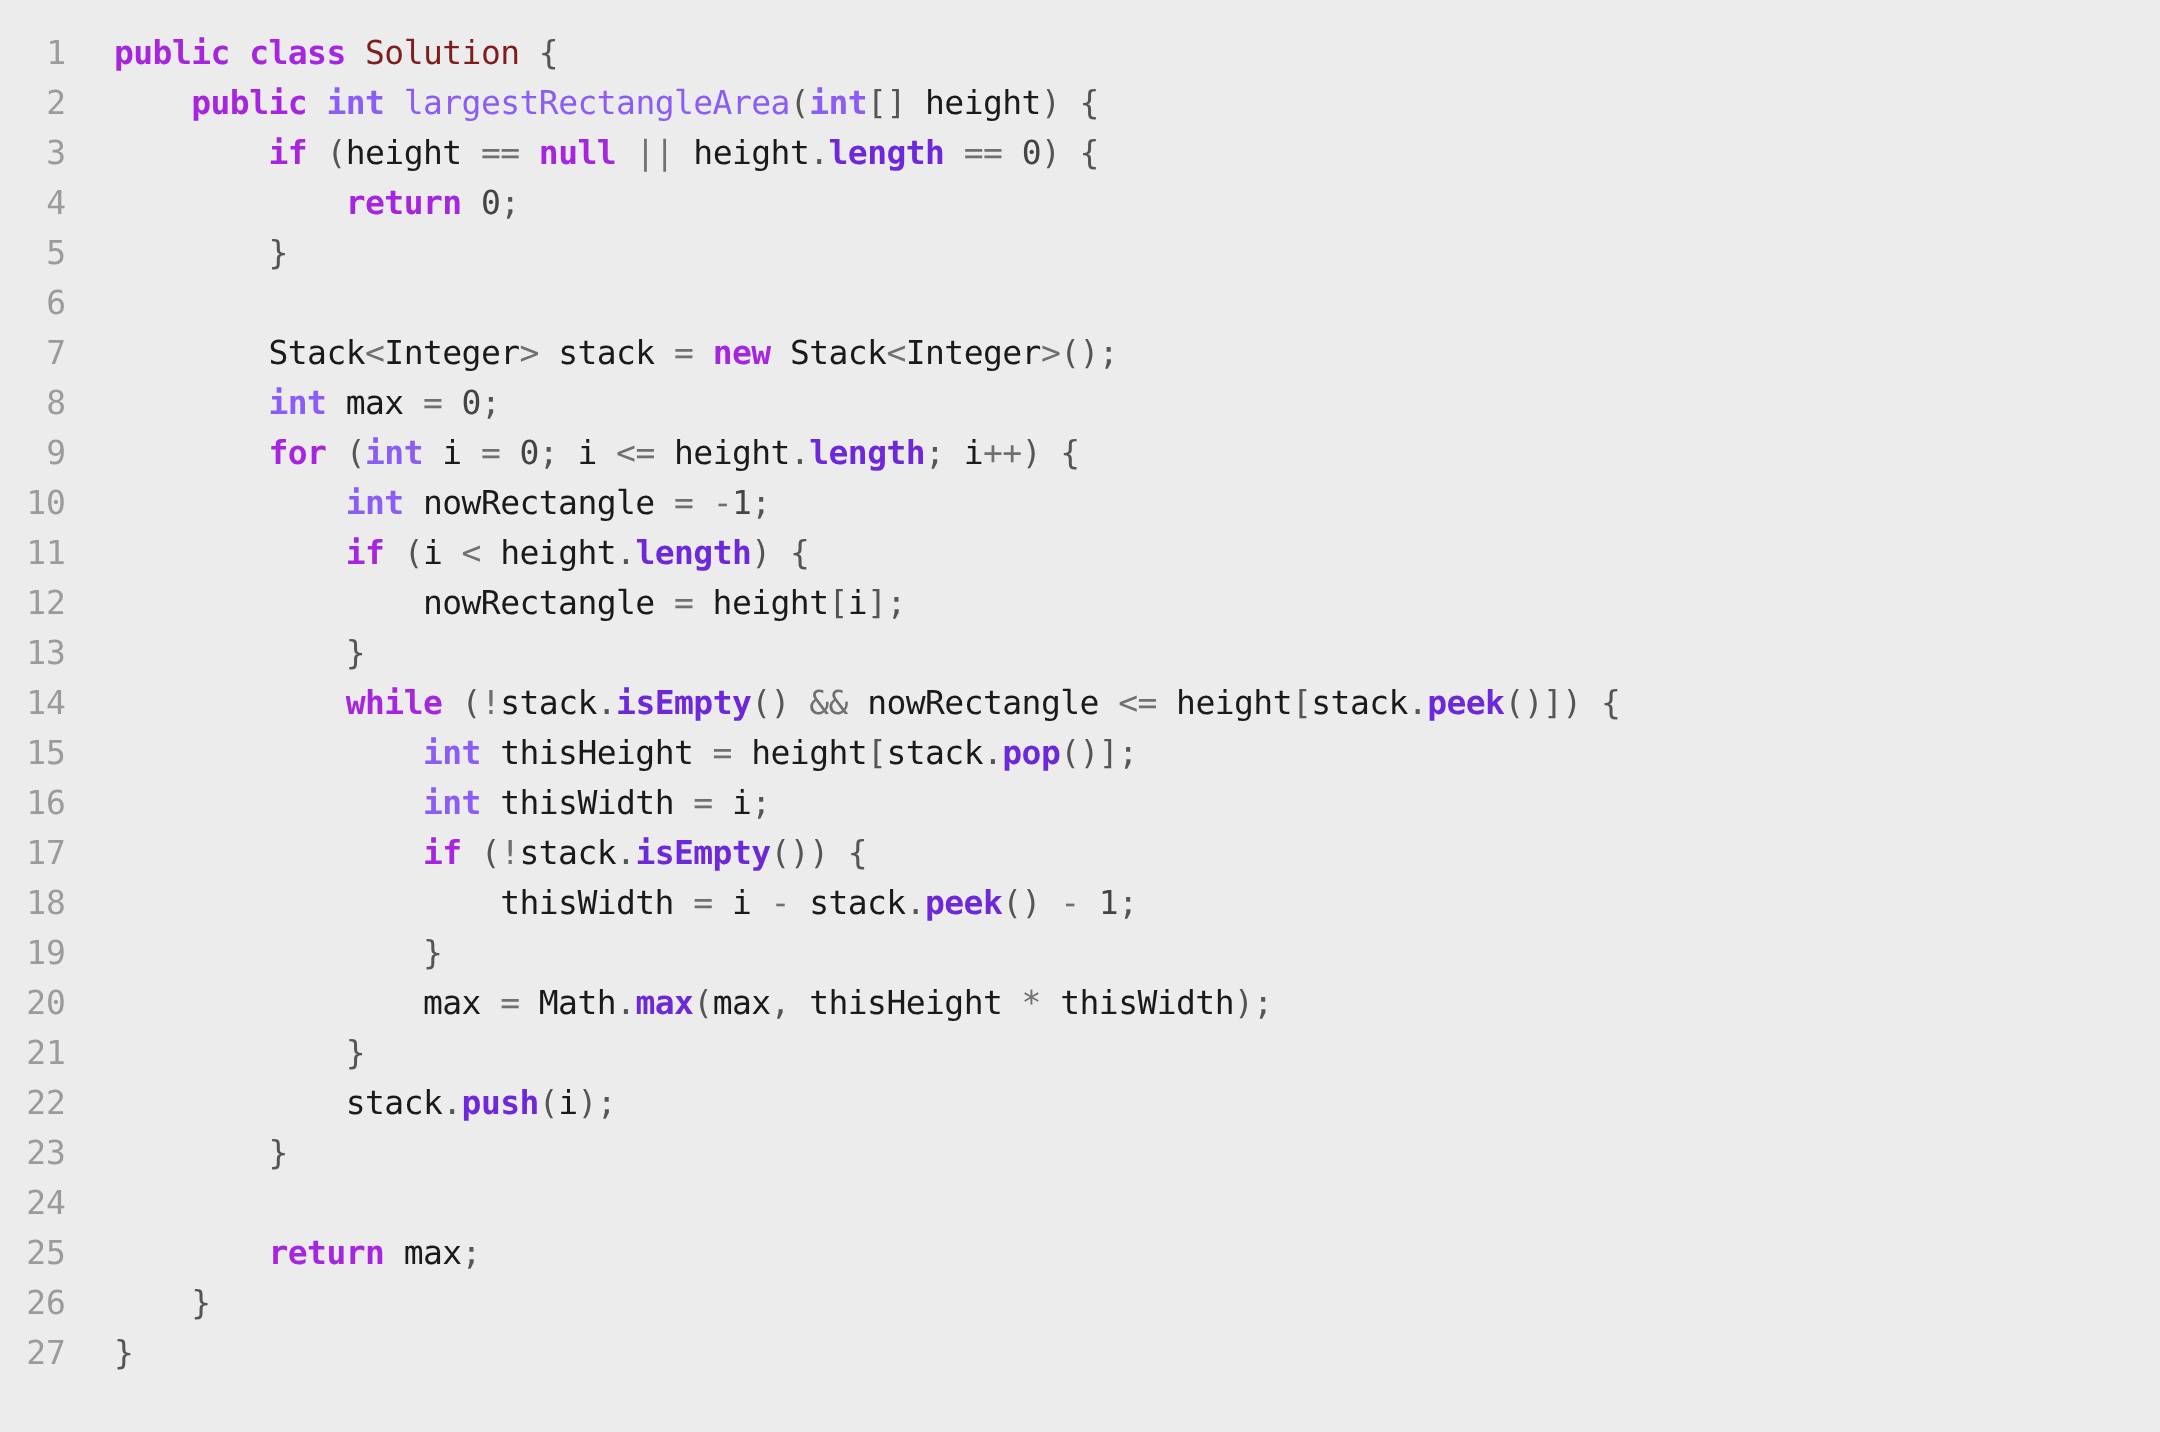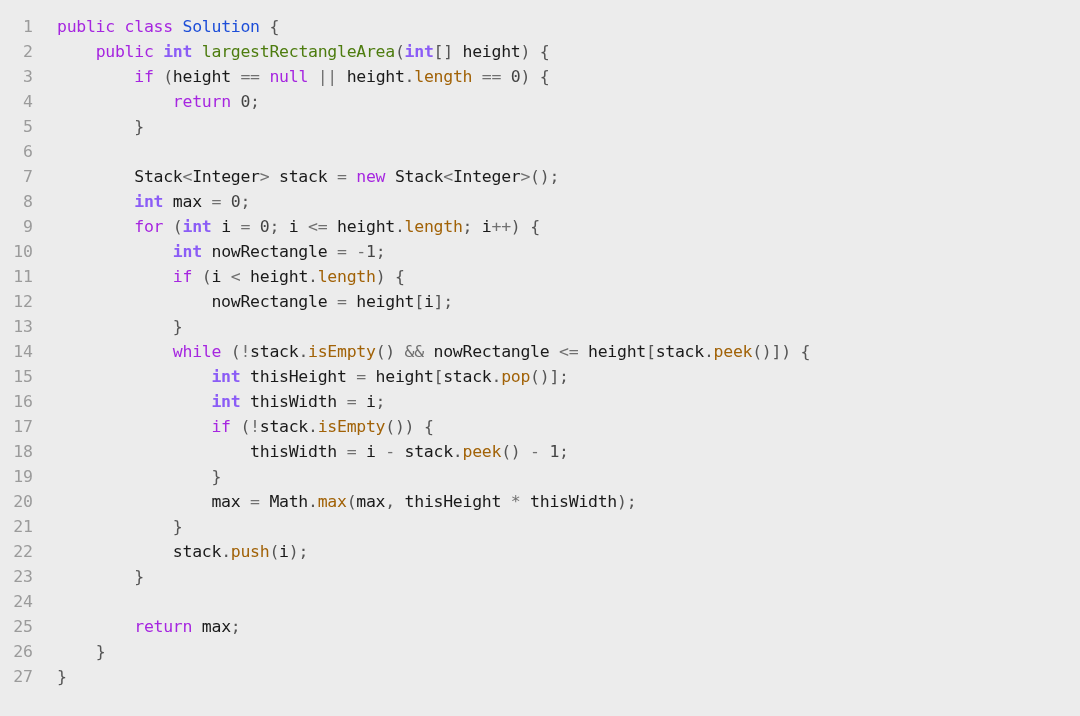--- a/index.html
+++ b/index.html
@@ -46,25 +46,25 @@
   }
   .line-content {
     padding-left: 24px;
     white-space: pre;
     font-family: "DejaVu Sans Mono", monospace;
     font-size: 16.5px;
     color: #1a1a1a;
     letter-spacing: -0.28px;
   }
   
-  .t-kw   { color: #a626e0; font-weight: normal; }
+  .t-kw   { color: #a626e0; font-weight: bold; }
   .t-type { color: #8b5cf6; font-weight: bold; }
-  .t-cls  { color: #1d4ed8; }
-  .t-fn   { color: #4d7c0f; }
-  .t-mem  { color: #a16207; }
+  .t-cls  { color: #7f1d1d; }
+  .t-fn   { color: #8b5cf6; }
+  .t-mem  { color: #6d28d9; font-weight: bold; }
   .t-num  { color: #444444; }
   .t-op   { color: #707070; }
   .t-pl   { color: #1a1a1a; }
   .t-punc { color: #555555; }
 </style>
 </head>
 <body>
 
 <div id="code-viewer">
   <div class="code-lines"><div class="code-line"><span class="gutter">1</span><span class="line-content"><span class="t-kw">public</span><span class="t-pl"> </span><span class="t-kw">class</span><span class="t-pl"> </span><span class="t-cls">Solution</span><span class="t-pl"> </span><span class="t-punc">{</span></span></div><div class="code-line"><span class="gutter">2</span><span class="line-content"><span class="t-pl">    </span><span class="t-kw">public</span><span class="t-pl"> </span><span class="t-type">int</span><span class="t-pl"> </span><span class="t-fn">largestRectangleArea</span><span class="t-punc">(</span><span class="t-type">int</span><span class="t-punc">[] </span><span class="t-pl">height</span><span class="t-punc">) </span><span class="t-punc">{</span></span></div><div class="code-line"><span class="gutter">3</span><span class="line-content"><span class="t-pl">        </span><span class="t-kw">if</span><span class="t-punc"> (</span><span class="t-pl">height</span><span class="t-pl"> </span><span class="t-op">==</span><span class="t-pl"> </span><span class="t-kw">null</span><span class="t-pl"> </span><span class="t-op">||</span><span class="t-pl"> </span><span class="t-pl">height</span><span class="t-punc">.</span><span class="t-mem">length</span><span class="t-pl"> </span><span class="t-op">==</span><span class="t-pl"> </span><span class="t-num">0</span><span class="t-punc">) </span><span class="t-punc">{</span></span></div><div class="code-line"><span class="gutter">4</span><span class="line-content"><span class="t-pl">            </span><span class="t-kw">return</span><span class="t-pl"> </span><span class="t-num">0</span><span class="t-punc">;</span></span></div><div class="code-line"><span class="gutter">5</span><span class="line-content"><span class="t-pl">        </span><span class="t-punc">}</span></span></div><div class="code-line"><span class="gutter">6</span><span class="line-content"></span></div><div class="code-line"><span class="gutter">7</span><span class="line-content"><span class="t-pl">        </span><span class="t-pl">Stack</span><span class="t-op">&lt;</span><span class="t-pl">Integer</span><span class="t-op">&gt;</span><span class="t-pl"> </span><span class="t-pl">stack</span><span class="t-pl"> </span><span class="t-op">=</span><span class="t-pl"> </span><span class="t-kw">new</span><span class="t-pl"> </span><span class="t-pl">Stack</span><span class="t-op">&lt;</span><span class="t-pl">Integer</span><span class="t-op">&gt;</span><span class="t-punc">();</span></span></div><div class="code-line"><span class="gutter">8</span><span class="line-content"><span class="t-pl">        </span><span class="t-type">int</span><span class="t-pl"> </span><span class="t-pl">max</span><span class="t-pl"> </span><span class="t-op">=</span><span class="t-pl"> </span><span class="t-num">0</span><span class="t-punc">;</span></span></div><div class="code-line"><span class="gutter">9</span><span class="line-content"><span class="t-pl">        </span><span class="t-kw">for</span><span class="t-punc"> (</span><span class="t-type">int</span><span class="t-pl"> </span><span class="t-pl">i</span><span class="t-pl"> </span><span class="t-op">=</span><span class="t-pl"> </span><span class="t-num">0</span><span class="t-punc">; </span><span class="t-pl">i</span><span class="t-pl"> </span><span class="t-op">&lt;=</span><span class="t-pl"> </span><span class="t-pl">height</span><span class="t-punc">.</span><span class="t-mem">length</span><span class="t-punc">; </span><span class="t-pl">i</span><span class="t-op">++</span><span class="t-punc">) </span><span class="t-punc">{</span></span></div><div class="code-line"><span class="gutter">10</span><span class="line-content"><span class="t-pl">            </span><span class="t-type">int</span><span class="t-pl"> </span><span class="t-pl">nowRectangle</span><span class="t-pl"> </span><span class="t-op">=</span><span class="t-pl"> </span><span class="t-op">-</span><span class="t-num">1</span><span class="t-punc">;</span></span></div><div class="code-line"><span class="gutter">11</span><span class="line-content"><span class="t-pl">            </span><span class="t-kw">if</span><span class="t-punc"> (</span><span class="t-pl">i</span><span class="t-pl"> </span><span class="t-op">&lt;</span><span class="t-pl"> </span><span class="t-pl">height</span><span class="t-punc">.</span><span class="t-mem">length</span><span class="t-punc">) </span><span class="t-punc">{</span></span></div><div class="code-line"><span class="gutter">12</span><span class="line-content"><span class="t-pl">                </span><span class="t-pl">nowRectangle</span><span class="t-pl"> </span><span class="t-op">=</span><span class="t-pl"> </span><span class="t-pl">height</span><span class="t-punc">[</span><span class="t-pl">i</span><span class="t-punc">];</span></span></div><div class="code-line"><span class="gutter">13</span><span class="line-content"><span class="t-pl">            </span><span class="t-punc">}</span></span></div><div class="code-line"><span class="gutter">14</span><span class="line-content"><span class="t-pl">            </span><span class="t-kw">while</span><span class="t-punc"> (</span><span class="t-op">!</span><span class="t-pl">stack</span><span class="t-punc">.</span><span class="t-mem">isEmpty</span><span class="t-punc">() </span><span class="t-op">&amp;&amp;</span><span class="t-pl"> </span><span class="t-pl">nowRectangle</span><span class="t-pl"> </span><span class="t-op">&lt;=</span><span class="t-pl"> </span><span class="t-pl">height</span><span class="t-punc">[</span><span class="t-pl">stack</span><span class="t-punc">.</span><span class="t-mem">peek</span><span class="t-punc">()]) </span><span class="t-punc">{</span></span></div><div class="code-line"><span class="gutter">15</span><span class="line-content"><span class="t-pl">                </span><span class="t-type">int</span><span class="t-pl"> </span><span class="t-pl">thisHeight</span><span class="t-pl"> </span><span class="t-op">=</span><span class="t-pl"> </span><span class="t-pl">height</span><span class="t-punc">[</span><span class="t-pl">stack</span><span class="t-punc">.</span><span class="t-mem">pop</span><span class="t-punc">()];</span></span></div><div class="code-line"><span class="gutter">16</span><span class="line-content"><span class="t-pl">                </span><span class="t-type">int</span><span class="t-pl"> </span><span class="t-pl">thisWidth</span><span class="t-pl"> </span><span class="t-op">=</span><span class="t-pl"> </span><span class="t-pl">i</span><span class="t-punc">;</span></span></div><div class="code-line"><span class="gutter">17</span><span class="line-content"><span class="t-pl">                </span><span class="t-kw">if</span><span class="t-punc"> (</span><span class="t-op">!</span><span class="t-pl">stack</span><span class="t-punc">.</span><span class="t-mem">isEmpty</span><span class="t-punc">()) </span><span class="t-punc">{</span></span></div><div class="code-line"><span class="gutter">18</span><span class="line-content"><span class="t-pl">                    </span><span class="t-pl">thisWidth</span><span class="t-pl"> </span><span class="t-op">=</span><span class="t-pl"> </span><span class="t-pl">i</span><span class="t-pl"> </span><span class="t-op">-</span><span class="t-pl"> </span><span class="t-pl">stack</span><span class="t-punc">.</span><span class="t-mem">peek</span><span class="t-punc">() </span><span class="t-op">-</span><span class="t-pl"> </span><span class="t-num">1</span><span class="t-punc">;</span></span></div><div class="code-line"><span class="gutter">19</span><span class="line-content"><span class="t-pl">                </span><span class="t-punc">}</span></span></div><div class="code-line"><span class="gutter">20</span><span class="line-content"><span class="t-pl">                </span><span class="t-pl">max</span><span class="t-pl"> </span><span class="t-op">=</span><span class="t-pl"> </span><span class="t-pl">Math</span><span class="t-punc">.</span><span class="t-mem">max</span><span class="t-punc">(</span><span class="t-pl">max</span><span class="t-punc">, </span><span class="t-pl">thisHeight</span><span class="t-pl"> </span><span class="t-op">*</span><span class="t-pl"> </span><span class="t-pl">thisWidth</span><span class="t-punc">);</span></span></div><div class="code-line"><span class="gutter">21</span><span class="line-content"><span class="t-pl">            </span><span class="t-punc">}</span></span></div><div class="code-line"><span class="gutter">22</span><span class="line-content"><span class="t-pl">            </span><span class="t-pl">stack</span><span class="t-punc">.</span><span class="t-mem">push</span><span class="t-punc">(</span><span class="t-pl">i</span><span class="t-punc">);</span></span></div><div class="code-line"><span class="gutter">23</span><span class="line-content"><span class="t-pl">        </span><span class="t-punc">}</span></span></div><div class="code-line"><span class="gutter">24</span><span class="line-content"></span></div><div class="code-line"><span class="gutter">25</span><span class="line-content"><span class="t-pl">        </span><span class="t-kw">return</span><span class="t-pl"> </span><span class="t-pl">max</span><span class="t-punc">;</span></span></div><div class="code-line"><span class="gutter">26</span><span class="line-content"><span class="t-pl">    </span><span class="t-punc">}</span></span></div><div class="code-line"><span class="gutter">27</span><span class="line-content"><span class="t-punc">}</span></span></div></div>

